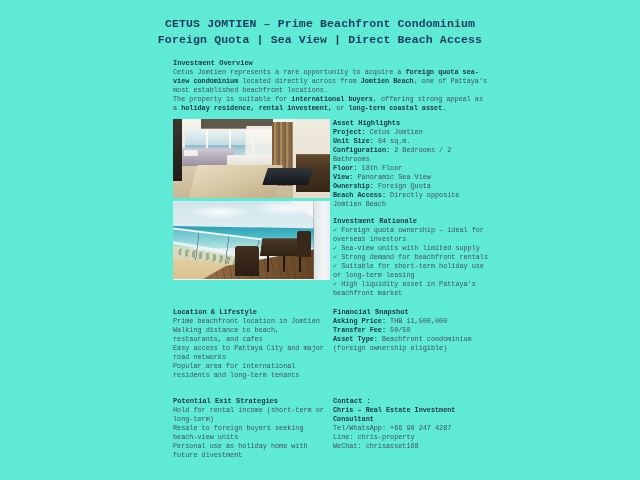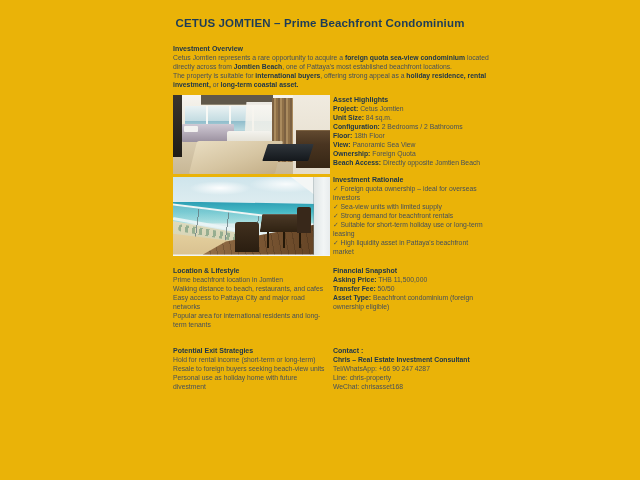--- a/index.html
+++ b/index.html
@@ -1,19 +1,19 @@
 <!DOCTYPE html>
 <html><head>
 <meta charset="utf-8">
 <style>
   * { margin:0; padding:0; box-sizing:border-box; }
   html,body { background:#ffffff; }
   .page {
-    position:relative; width:640px; height:480px; background:#eab308;
-    font-family:Liberation Sans, sans-serif;
+    position:relative; width:640px; height:480px; background:#5eead4;
+    font-family:Liberation Mono, monospace;
     color:#46505b; overflow:hidden;
   }
   .doc-title {
     padding-top:16px; text-align:center; color:#1d3c58;
     font-weight:bold; font-size:11.5px; line-height:15.5px; letter-spacing:.15px;
   }
   .content { width:317px; margin-left:173px; }
   .sec-h { font-weight:bold; color:#20374b; font-size:7px; line-height:9px; }
   .txt { font-size:6.8px; line-height:9px; }
   .txt b, .lbl { font-weight:bold; color:#20374b; }
@@ -96,20 +96,21 @@
     box-shadow:-1px 0 0 rgba(120,140,145,.4);
     background:linear-gradient(90deg,#dfe5e6 0%,#f2f5f5 60%,#e8eced 100%); }
 </style>
 </head>
 <body>
 
 <div class="page">
 
   <div class="doc-title">
     <div>CETUS JOMTIEN – Prime Beachfront Condominium</div>
+    <div>Foreign Quota | Sea View | Direct Beach Access</div>
   </div>
 
   <div class="content">
 
     <div class="overview">
       <div class="sec-h">Investment Overview</div>
       <div class="txt"><span>Cetus Jomtien represents a rare opportunity to acquire a </span><b>foreign quota sea-view condominium</b><span> located directly across from </span><b>Jomtien Beach</b><span>, one of Pattaya's most established beachfront locations.</span></div>
       <div class="txt"><span>The property is suitable for </span><b>international buyers</b><span>, offering strong appeal as a </span><b>holiday residence,</b><span> </span><b>rental investment,</b><span> or </span><b>long-term coastal asset.</b></div>
     </div>
 

